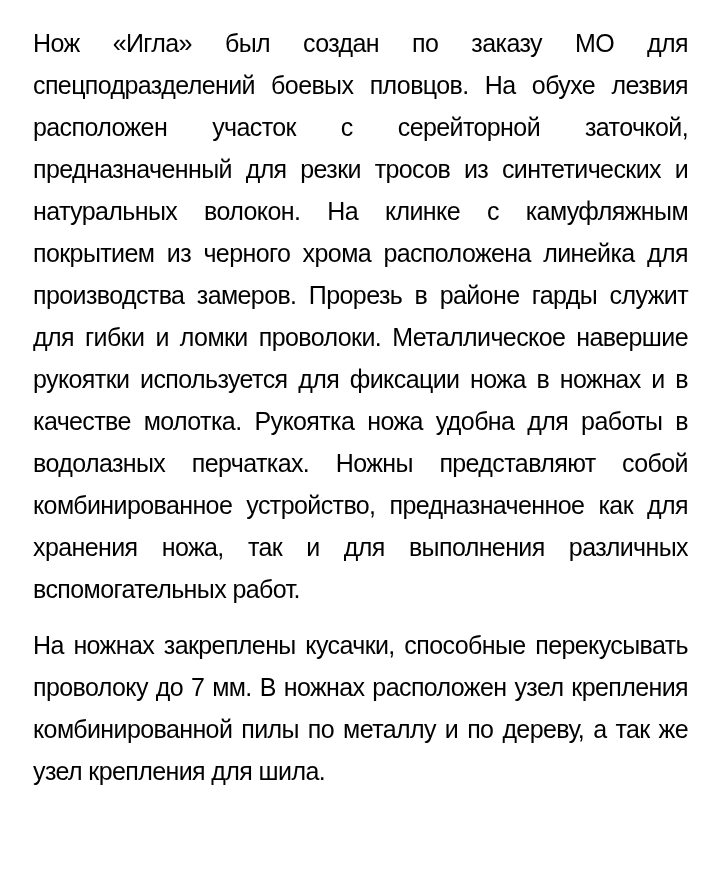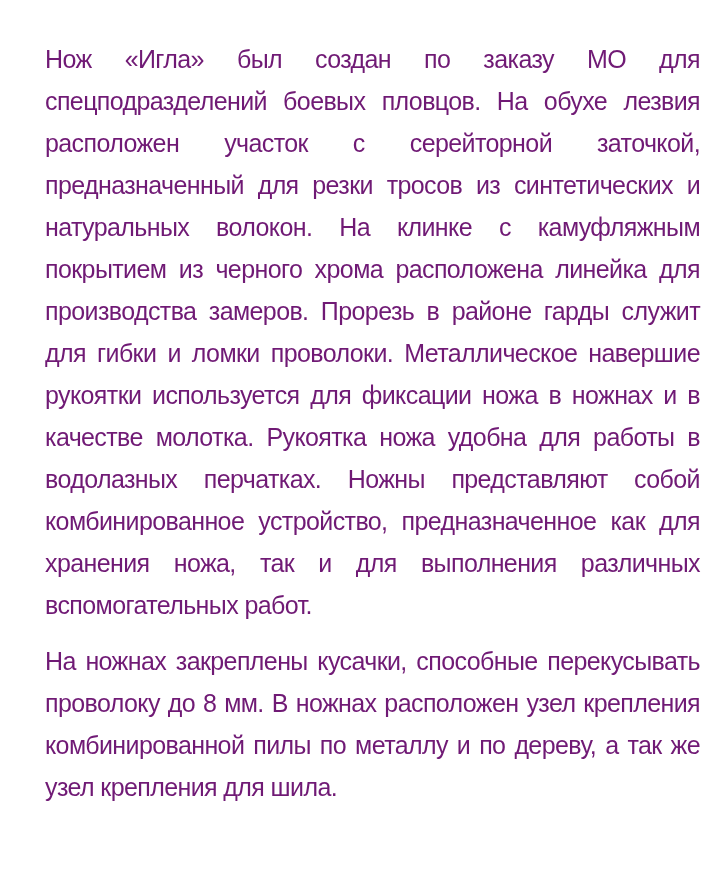--- a/index.html
+++ b/index.html
@@ -8,37 +8,36 @@
       background: #ffffff;
     }
     body {
       width: 720px;
       height: 888px;
       overflow: hidden;
     }
     .article {
       position: absolute;
       left: 33px;
-      top: 38px;
+      top: 22px;
       width: 655px;
       font-family: "Liberation Sans", sans-serif;
       font-size: 25px;
       line-height: 42px;
-      color: #701a75;
+      color: #000000;
       letter-spacing: -0.6px;
-      margin-left: 12px;
     }
     .article p {
       margin: 0;
       text-align: justify;
       text-align-last: left;
     }
     .article p + p {
       margin-top: 14px;
     }
   </style>
 </head>
 <body>
 
 <div class="article">
   <p>Нож «Игла» был создан по заказу МО для спецподразделений боевых пловцов. На обухе лезвия расположен участок с серейторной заточкой, предназначенный для резки тросов из синтетических и натуральных волокон. На клинке с камуфляжным покрытием из черного хрома расположена линейка для производства замеров. Прорезь в районе гарды служит для гибки и ломки проволоки. Металлическое навершие рукоятки используется для фиксации ножа в ножнах и в качестве молотка. Рукоятка ножа удобна для работы в водолазных перчатках. Ножны представляют собой комбинированное устройство, предназначенное как для хранения ножа, так и для выполнения различных вспомогательных работ.</p>
-  <p>На ножнах закреплены кусачки, способные перекусывать проволоку до 8 мм. В ножнах расположен узел крепления комбинированной пилы по металлу и по дереву, а так же узел крепления для шила.</p>
+  <p>На ножнах закреплены кусачки, способные перекусывать проволоку до 7 мм. В ножнах расположен узел крепления комбинированной пилы по металлу и по дереву, а так же узел крепления для шила.</p>
 </div>
 
 </body></html>

